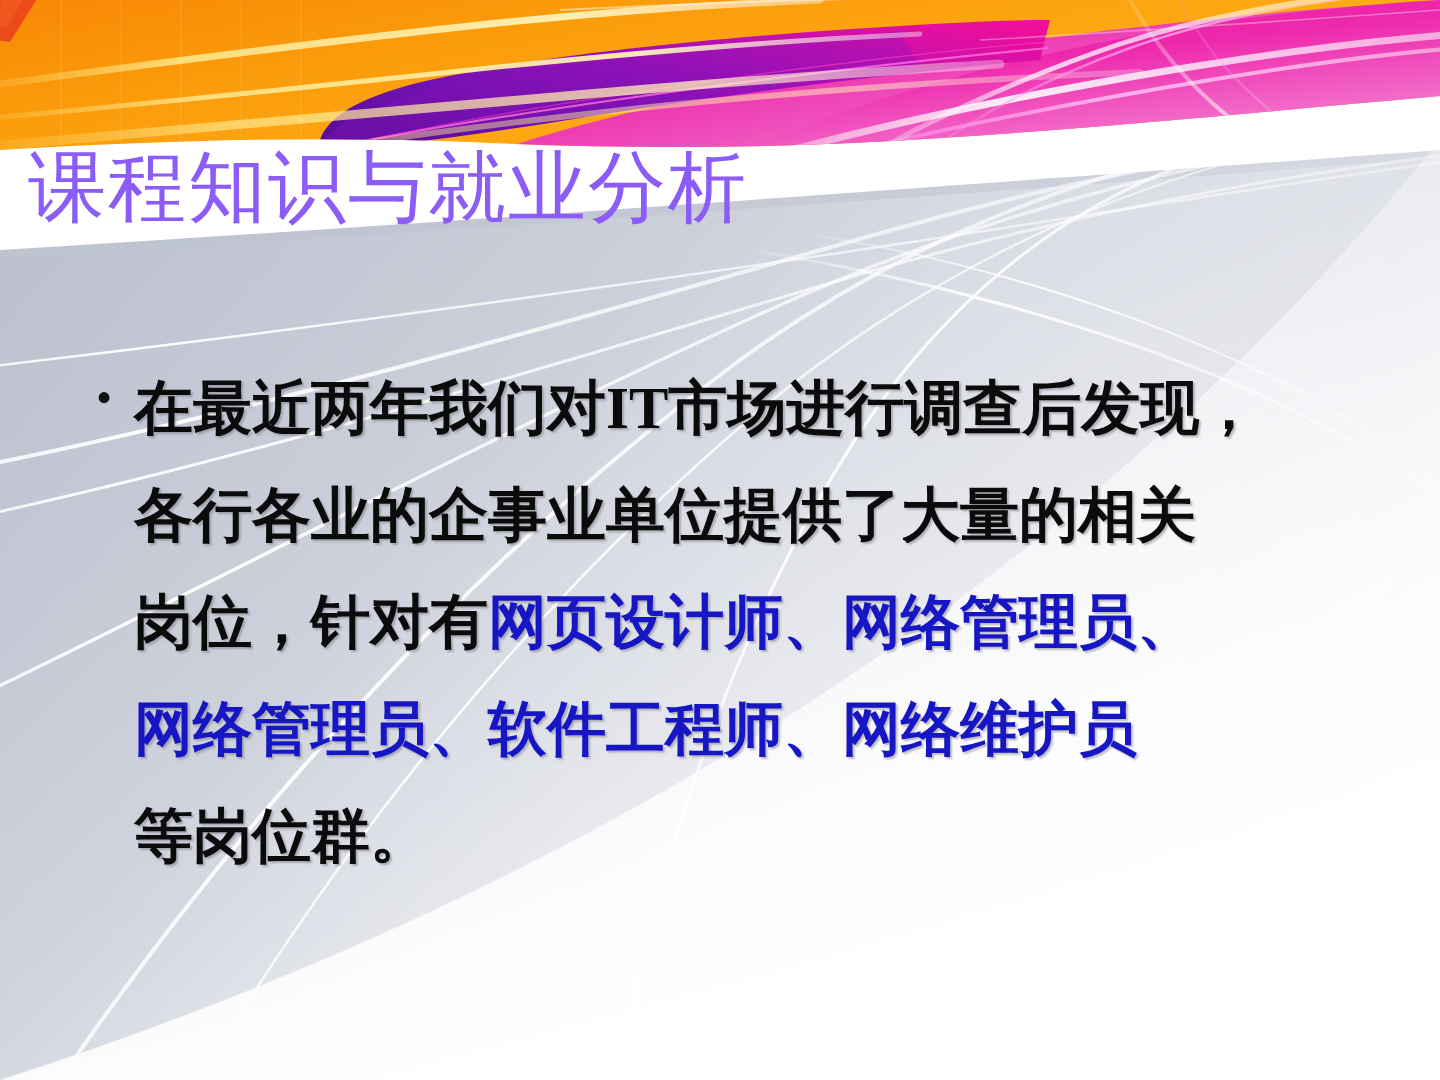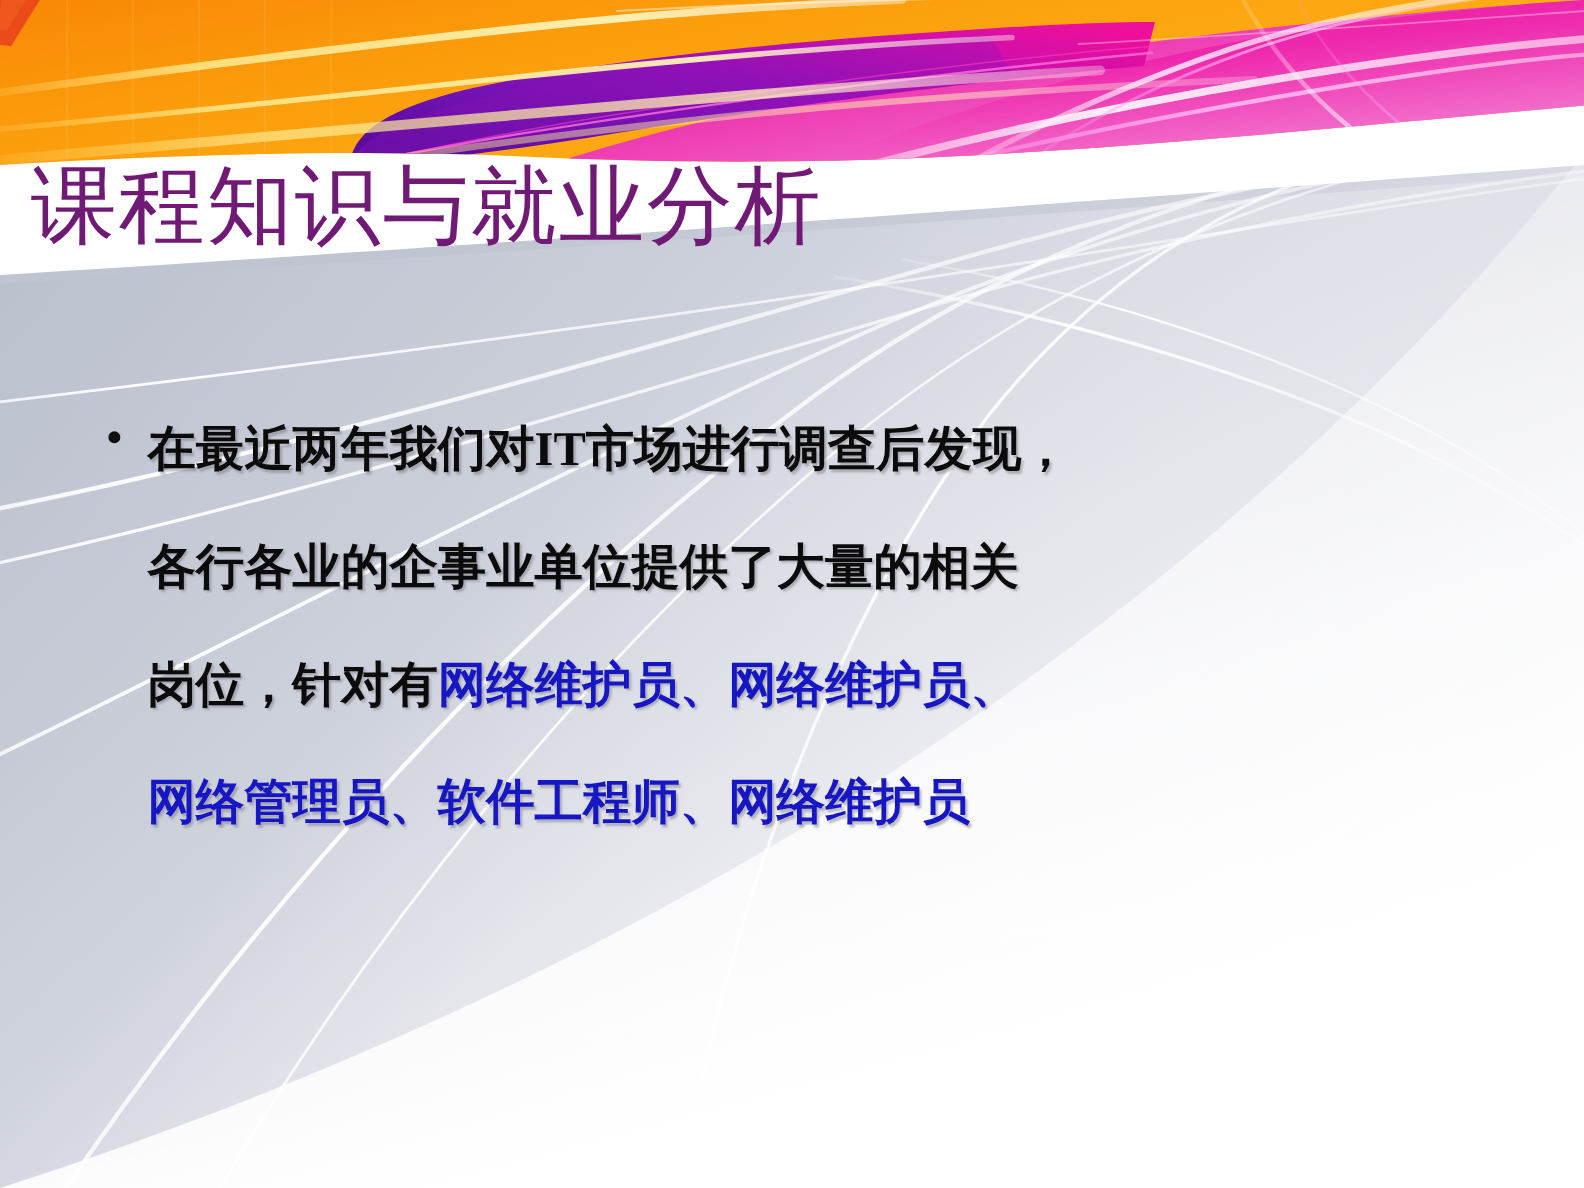--- a/index.html
+++ b/index.html
@@ -37,21 +37,21 @@
   
   .title {
     position: absolute;
     left: 28px;
     top: 148px;
     z-index: 6;
     font-family: "Liberation Serif", "DejaVu Serif", serif;
     font-size: 78px;
     line-height: 1.02;
     letter-spacing: 2px;
-    color: #701a75;
+    color: #8b5cf6;
     white-space: nowrap;
     font-weight: 400;
   }
 
   
   .content {
     position: absolute;
     left: 88px;
     top: 355px;
     width: 1300px;
@@ -70,21 +70,21 @@
     text-align: left;
     padding-left: 8px;
     box-sizing: border-box;
   }
   .para {
     flex: 1 1 auto;
   }
   .line {
     font-family: "Liberation Serif", "DejaVu Serif", serif;
     font-weight: bold;
-    font-size: 44px;
+    font-size: 59px;
     line-height: 107px;
     color: #0b0b0b;
     white-space: nowrap;
     letter-spacing: 0px;
     text-shadow: 2px 2px 2px rgba(110,110,120,0.45);
   }
   .seg-black { color: #0b0b0b; }
   .seg-blue  { color: #1616c4; }
 </style>
 </head>
@@ -257,22 +257,25 @@
     <div class="bullet-row">
       <div class="bullet-dot">•</div>
       <div class="para">
         <div class="line">
           <span class="seg-black">在最近两年我们对IT市场进行调查后发现，</span>
         </div>
         <div class="line">
           <span class="seg-black">各行各业的企事业单位提供了大量的相关</span>
         </div>
         <div class="line">
-          <span class="seg-black">岗位，针对有</span><span class="seg-blue">网络维护员、网络维护员、</span>
+          <span class="seg-black">岗位，针对有</span><span class="seg-blue">网页设计师、网络管理员、</span>
         </div>
         <div class="line">
           <span class="seg-blue">网络管理员、软件工程师、网络维护员</span>
+        </div>
+        <div class="line">
+          <span class="seg-black">等岗位群。</span>
         </div>
       </div>
     </div>
   </div>
 
 </div>
 
 </body></html>

